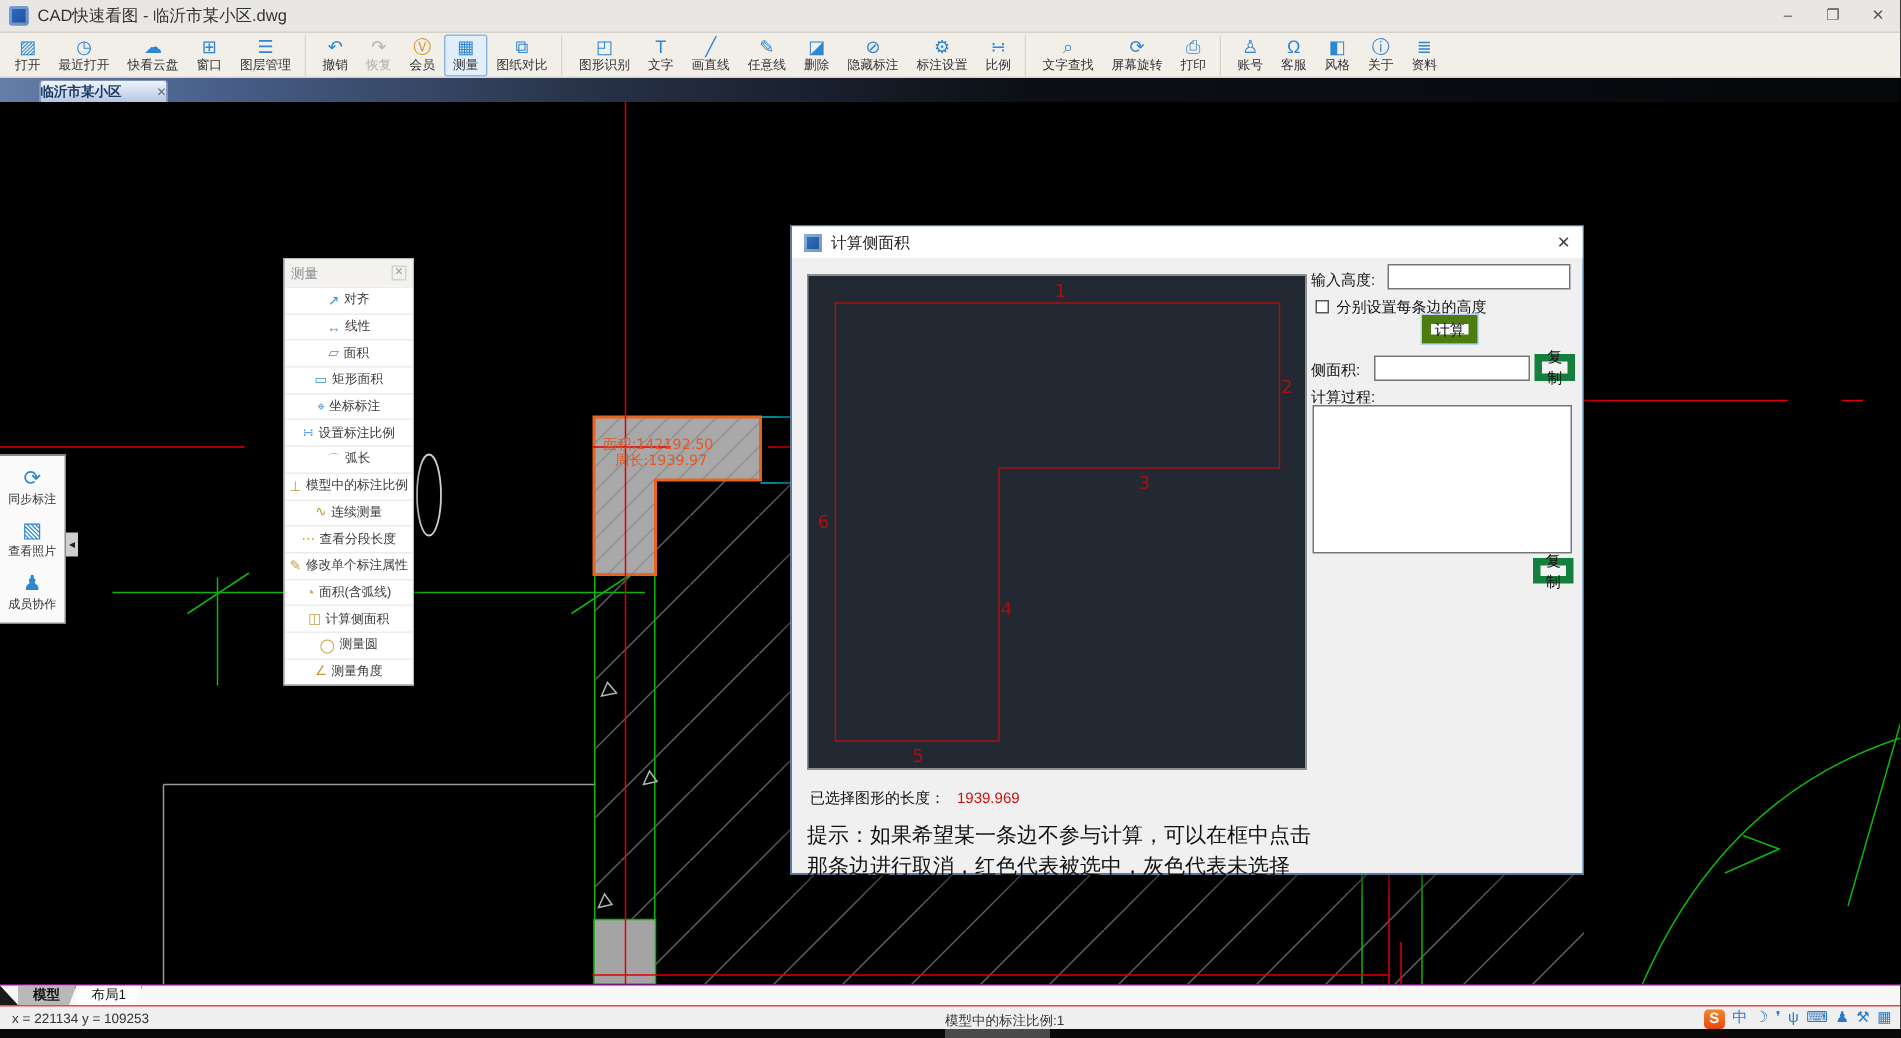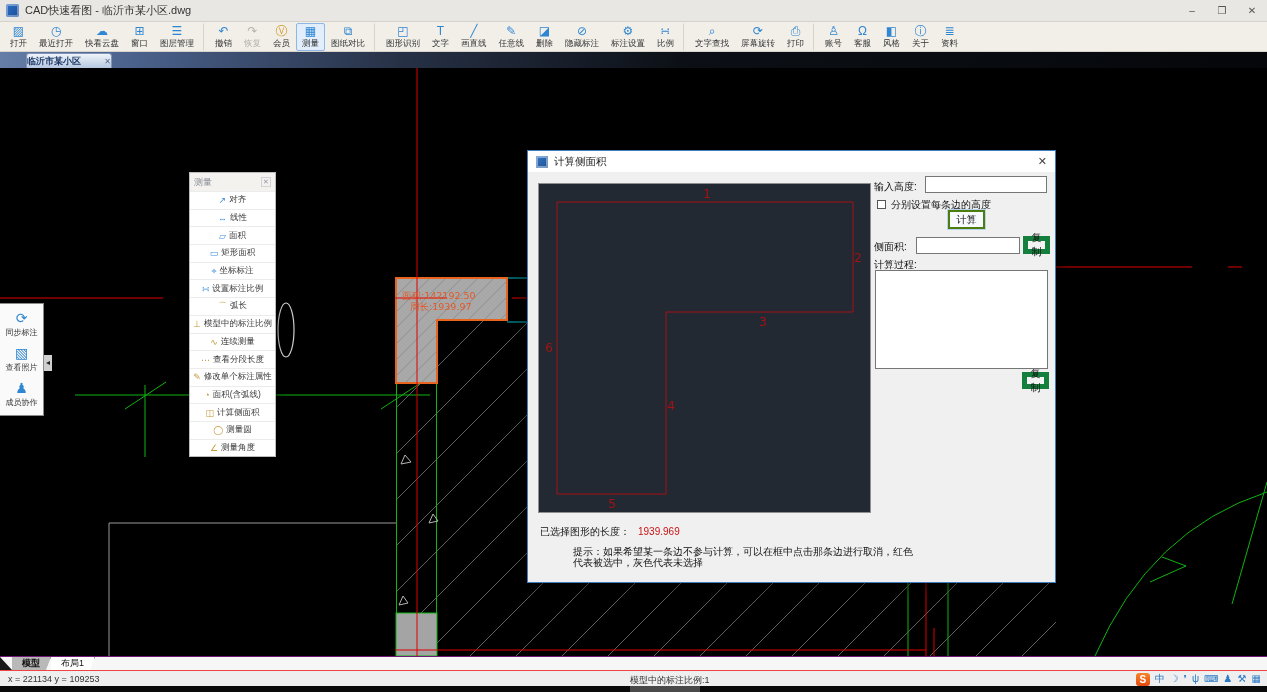--- a/index.html
+++ b/index.html
@@ -72,26 +72,26 @@
     box-shadow:inset 0 0 0 2px rgba(255,255,255,.4); margin-right:6px; }
   .dlg-title-text { font-size:10.5px; color:#222; }
   .dlg-close { margin-left:auto; font-size:11px; color:#444; }
   .preview { position:absolute; left:10px; top:32px; width:333px; height:330px;
     background:#222932; border:1px solid #8f8f8f; }
   .dlg-label { position:absolute; font-size:10px; color:#111; white-space:nowrap; }
   .dlg-input { position:absolute; border:1px solid #767676; background:#fff; height:17px; font-size:10px; padding:0 3px; }
   .cbx { position:absolute; width:9px; height:9px; border:1px solid #555; background:#fff; }
   .btn { position:absolute; background:#f3f3f3; border:5px solid #15803d; font-size:10px; color:#111;
     display:flex; align-items:center; justify-content:center; }
-  .btn.primary { border:2px solid #4d7c0f; box-shadow:0 0 0 1px #b7d3ee; background:#f8fbfe; }
+  .btn.primary { border:6px solid #4d7c0f; box-shadow:0 0 0 1px #b7d3ee; background:#f8fbfe; }
   .process-box { position:absolute; left:347px; top:119px; width:173px; height:99px;
     background:#fff; border:1px solid #767676; }
   .sel-len { position:absolute; left:12px; top:374px; font-size:10px; color:#111; }
   .sel-len .red { color:#cc1212; margin-left:8px; }
-  .hint { position:absolute; left:10px; top:395px; width:347px; font-size:10px; line-height:11px; color:#111;margin-left:35px; }
+  .hint { position:absolute; left:10px; top:395px; width:347px; font-size:14px; line-height:21px; color:#111; }
 
   
   .layout-tabs { height:14px; background:#f7f7f7; border-top:1px solid #701a75;
     display:flex; align-items:stretch; }
   .lt-corner { width:12px; background:#1a1a1a; clip-path:polygon(0 0,0 100%,100% 100%); }
   .ltab { padding:0 10px; font-size:9px; line-height:13px; color:#111; background:#fff;
     border-right:1px solid #888; clip-path:polygon(0 0,100% 0,calc(100% - 5px) 100%,0 100%); }
   .ltab.active { background:#b9b9b9; font-weight:bold; }
   .statusbar { height:16px; background:#efefef; border-top:1px solid #ef4444;
     position:relative; font-size:9px; color:#333; }

